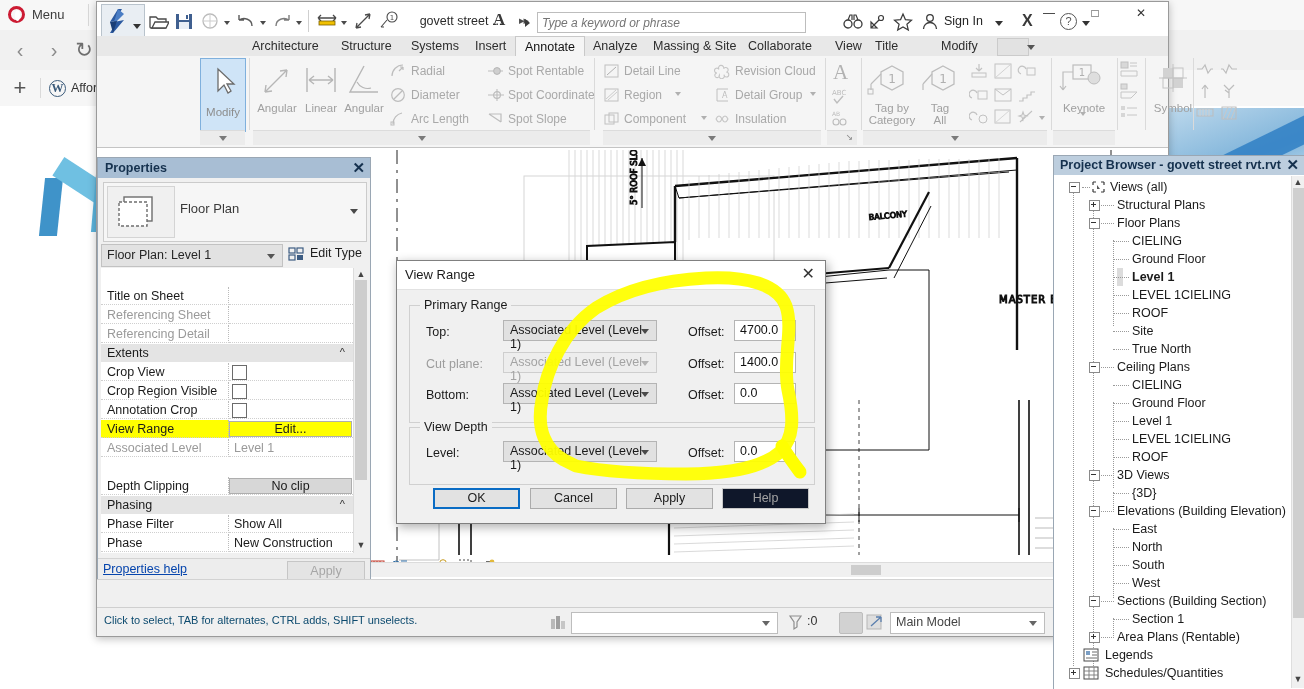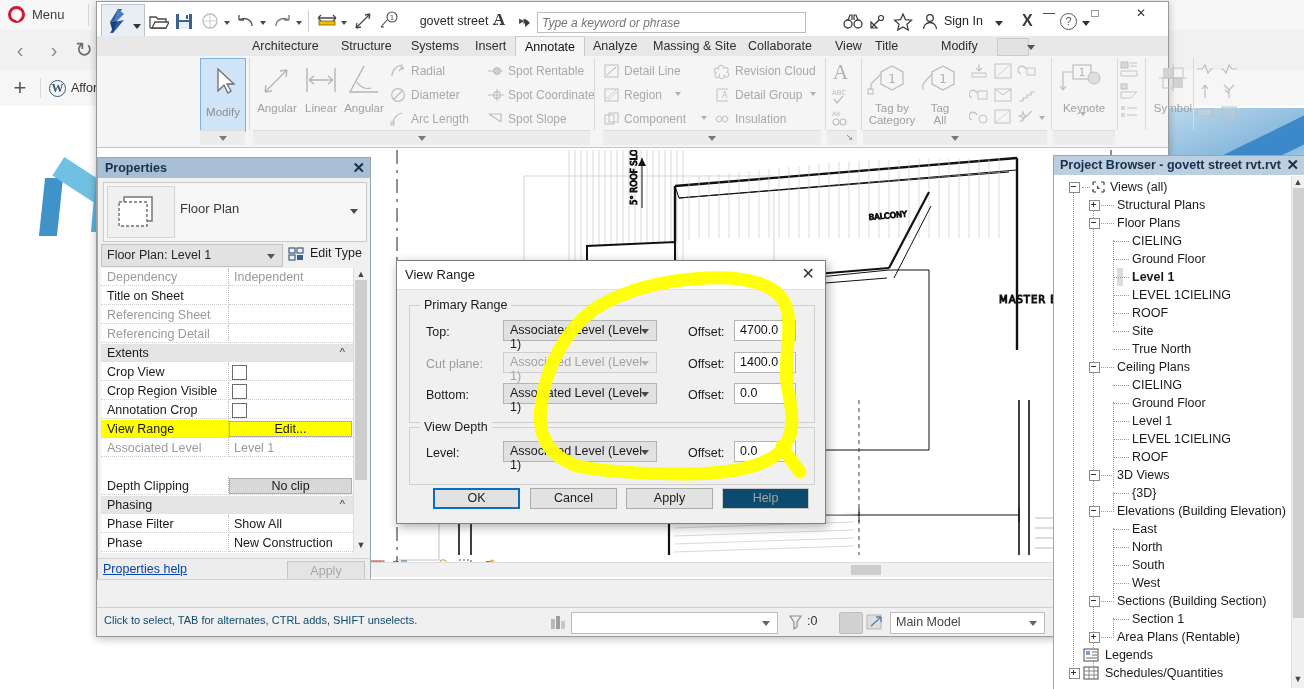--- a/index.html
+++ b/index.html
@@ -174,21 +174,21 @@
   .combo .ctext{position:absolute;left:6px;top:2px;font-size:12.5px;color:#1a1a1a;}
   .combo.dis .ctext{color:#a3a3a3;}
   .combo .ccaret{position:absolute;right:7px;top:8px;width:0;height:0;
      border-left:4px solid transparent;border-right:4px solid transparent;border-top:5px solid #4a4a4a;}
   .combo.dis .ccaret{border-top-color:#b2b2b2;}
   .txtbox{position:absolute;height:21px;background:#fff;border:1px solid #b4b4b4;box-sizing:border-box;}
   .txtbox .tval{position:absolute;left:5px;top:2px;font-size:12.5px;color:#111;}
   .dbtn{position:absolute;top:484px;width:87px;height:21px;background:#e2e2e2;border:1px solid #ababab;
      box-sizing:border-box;text-align:center;line-height:19px;font-size:12.5px;color:#1a1a1a;}
   .dbtn.focus{border:2px solid #0a6cc4;line-height:17px;}
-  .dbtn.dis{color:#a3a3a3;border-color:#c9c9c9;background:#0c4a6e;}
+  .dbtn.dis{color:#a3a3a3;border-color:#c9c9c9;background:#0f172a;}
 
   
   #scribble{left:299px;top:258px;width:428px;height:262px;pointer-events:none;}
 
   
   #options-bar{left:0;top:577px;width:1071px;height:28px;background:#f0f0f0;border-top:1px solid #d2d2d2;}
   #status-bar{left:0;top:605px;width:1071px;height:28px;background:#f0f0f0;border-top:1px solid #cfcfcf;}
   #status-text{position:absolute;left:7px;top:6px;font-size:11px;color:#0c4a6e;white-space:nowrap;text-align:center;}
   #status-filter-icon{position:absolute;left:452px;top:5px;width:18px;height:18px;}
   #status-sel-box{position:absolute;left:474px;top:4px;width:205px;height:20px;background:#fff;border:1px solid #bdbdbd;}
@@ -899,24 +899,20 @@
             <rect x="9" y="2" width="6" height="5" fill="none" stroke="#3c5c82" stroke-width="1.2"></rect>
             <rect x="1" y="9" width="6" height="5" fill="none" stroke="#3c5c82" stroke-width="1.2"></rect>
             <rect x="9" y="9" width="6" height="5" fill="#3c5c82"></rect>
           </svg>
       </span>
       <span style="position:absolute;left:22px;top:2px;">Edit Type</span>
     </div>
 
     <div class="abs" id="prop-grid">
 
-      <div class="prow" style="top:0">
-        <div class="pname dim">Dependency</div>
-        <div class="pval dim">Independent</div>
-      </div>
       <div class="prow" style="top:19px">
         <div class="pname">Title on Sheet</div>
         <div class="pval"></div>
       </div>
       <div class="prow" style="top:38px">
         <div class="pname dim">Referencing Sheet</div>
         <div class="pval dim"></div>
       </div>
       <div class="prow" style="top:57px">
         <div class="pname dim">Referencing Detail</div>

